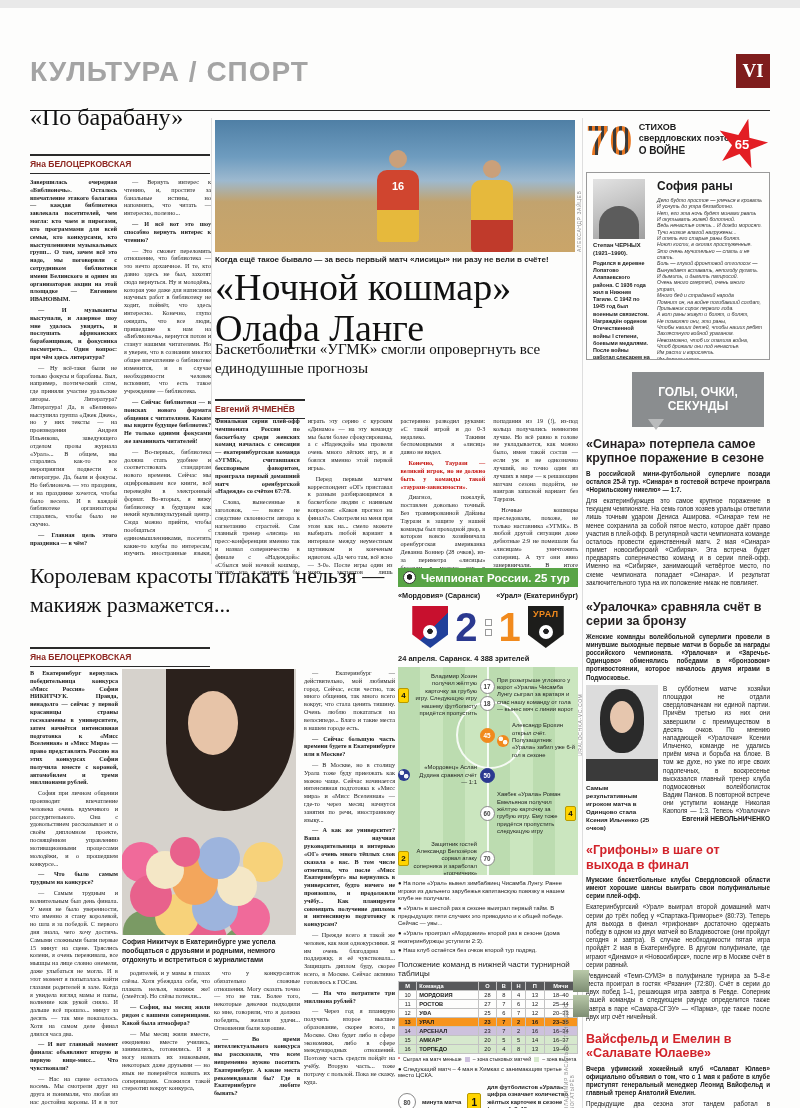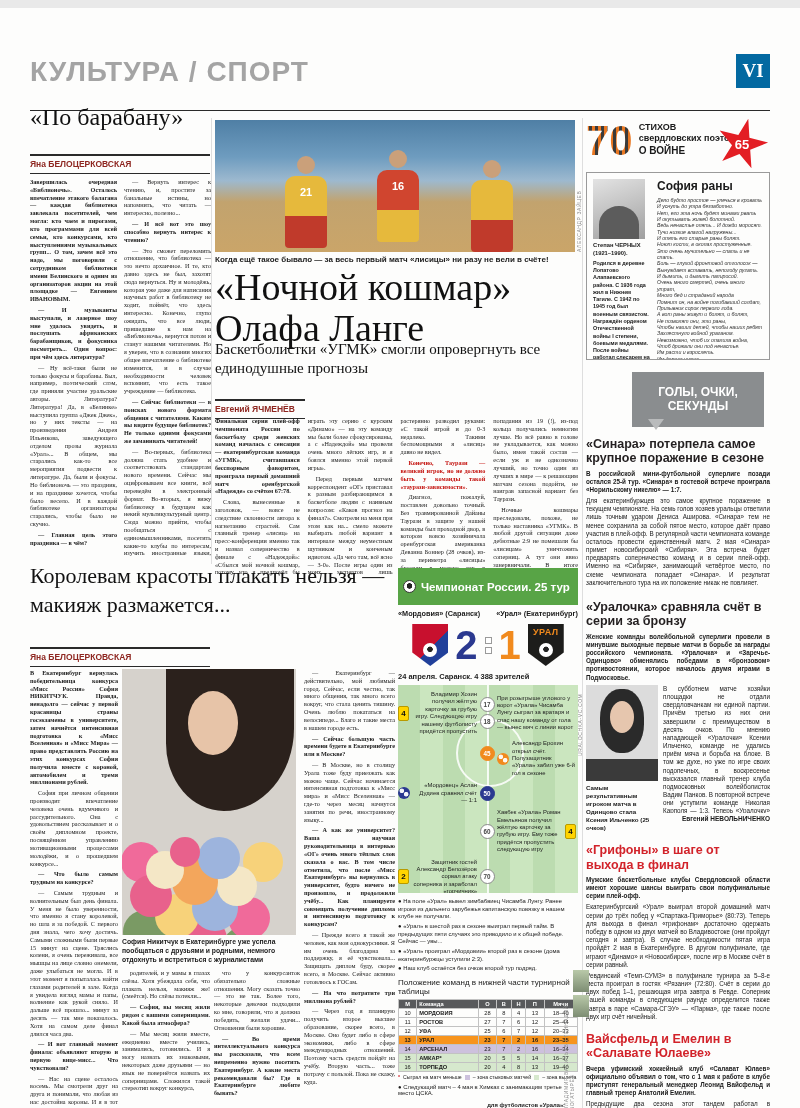--- a/index.html
+++ b/index.html
@@ -8,21 +8,21 @@
           font-family:"Liberation Serif","DejaVu Serif",serif; color:#1a1a1a; overflow:hidden; }
   .abs { position:absolute; }
 
   
   .hdr { left:30px; top:34px; width:740px; height:66px; display:flex; }
   .hdr-title { font-family:"Liberation Sans",sans-serif; font-weight:bold; font-size:28px;
                color:#a4a4a4; letter-spacing:1px; margin-top:14px; white-space:nowrap; }
   .hdr-editor { margin-left:20px; margin-top:14px; font-size:9px; line-height:1.55; }
   .hdr-editor b { font-weight:bold; }
   .hdr-right { margin-left:auto; display:flex; gap:9px; }
-  .roman { width:34px; height:34px; background:#0369a1; color:#fff; font-weight:bold; font-size:19px;
+  .roman { width:34px; height:34px; background:#7f1d1d; color:#fff; font-weight:bold; font-size:19px;
            display:flex; align-items:center; justify-content:center; margin-top:12px; }
   .paper-block { margin-top:12px; }
   .paper-name { font-weight:bold; font-size:13px; letter-spacing:.5px; }
   .paper-site { font-size:9px; margin-top:2px; }
   .paper-date { font-weight:bold; font-size:8px; margin-top:2px; }
   .hrule { left:30px; top:102px; width:740px; height:1px; background:#2a2a2a; }
   .vline { width:1px; background:#dedede; }
 
   
   .byline { border-top:2px solid #2a2a2a; border-bottom:1px solid #2a2a2a; padding:3px 0 4px;
@@ -71,21 +71,21 @@
       36px 118px 0 8px #f3a65c, 78px 10px 0 5px #f7d27a, -44px 10px 0 5px #f06a9a; }
   .bt-caption { left:122px; top:930px; width:174px; font-family:"Liberation Sans",sans-serif;
                 font-weight:bold; font-size:6.8px; line-height:1.3; }
   .bt-colB { left:122px; top:961px; width:88px; height:144px; }
   .bt-colC { left:214px; top:961px; width:86px; height:144px; }
   .bt-colD { left:304px; top:661px; width:91px; height:444px; }
 
   
   .fb { left:398px; top:560px; width:180px; height:548px; font-family:"Liberation Sans",sans-serif; }
   .fb-head { background:#58a446; color:#fff; font-weight:bold; font-size:11.5px; display:flex;
-             align-items:center; gap:5px; padding:12px 5px; }
+             align-items:center; gap:5px; padding:3px 5px; }
   .fbball { width:13px; height:13px; border-radius:50%; background:#fff; flex:0 0 auto;
             background-image:radial-gradient(circle at 50% 45%, #222 2.5px, transparent 3px); border:1px solid #333; }
   .fb-teams { display:flex; justify-content:space-between; font-weight:bold; font-size:7.3px; margin:4px 0 2px; }
   .fb-score { display:flex; align-items:center; justify-content:center; gap:7px; height:50px; }
   .logo-mord { width:36px; height:42px; clip-path:polygon(0 0,100% 0,100% 68%,50% 100%,0 68%);
                background:linear-gradient(135deg,#c8102e 0 55%,#21409a 55% 100%); position:relative; }
   .logo-mord::after, .logo-ural::after { content:""; position:absolute; left:50%; top:46%; width:14px; height:14px;
                margin-left:-7px; border-radius:50%; background:#fff;
                background-image:radial-gradient(circle at 50% 45%, #222 2.5px, transparent 3px); }
   .logo-ural { width:36px; height:42px; clip-path:polygon(0 0,100% 0,100% 68%,50% 100%,0 68%);
@@ -210,26 +210,20 @@
       <div class="para a">— Ну всё-таки были не только фокусы и барабаны. Был, например, поэтический слэм, где приняли участие уральские авторы. Литература? Литература! Да, в «Белинке» выступила группа «Джек Джек», но у них тексты — на произведения Андрея Ильенкова, заведующего отделом прозы журнала «Урал»... В общем, мы старались как-то все мероприятия подвести к литературе. Да, были и фокусы. Но библионочь — это праздник, и на празднике хочется, чтобы было весело. И в каждой библиотеке организаторы старались, чтобы было не скучно.</div>
       <div class="para q">— Главная цель этого праздника — в чём?</div>
       <div class="para a">— Вернуть интерес к чтению, и, простите за банальные истины, но напомнить, что читать — интересно, полезно...</div>
       <div class="para q">— И всё вот это шоу способно вернуть интерес к чтению?</div>
       <div class="para a">— Это сможет переломить отношение, что библиотека — это нечто архаичное. И те, кто давно здесь не был, захотят сюда вернуться. Ну и молодёжь, которая уже даже для написания научных работ в библиотеку не ходит, поймёт, что здесь интересно. Конечно, глупо ожидать, что все люди, пришедшие к нам на «Библионочь», вернутся потом и станут нашими читателями. Но я уверен, что в сознании многих общее впечатление о библиотеке изменится, и в случае необходимости человек вспомнит, что есть такое учреждение — библиотека.</div>
       <div class="para q">— Сейчас библиотеки — в поисках нового формата общения с читателями. Каким вы видите будущее библиотек? Не только одними фокусами же заманивать читателей!</div>
       <div class="para a">— Во-первых, библиотека должна стать удобнее и соответствовать стандартам нового времени. Сейчас мы оцифровываем все книги, всё переведём в электронный формат. Во-вторых, я вижу библиотеку в будущем как некий мультикультурный центр. Сюда можно прийти, чтобы пообщаться с единомышленниками, посетить какие-то клубы по интересам, изучить иностранные языки, обсудить книги. Здесь должны проходить выставки, различные творческие мероприятия...</div>
     </div>
 
   <div class="bb-photo">
-    <div class="pl" style="left:64px">
-        <div class="head"></div>
-        <div class="torso">
-          <span class="num">21</span>
-        </div>
-      </div>
     <div class="pl alt" style="left:156px;bottom:10px">
         <div class="head"></div>
         <div class="torso">
           <span class="num">16</span>
         </div>
       </div>
     <div class="pl" style="left:250px;bottom:0">
         <div class="head"></div>
         <div class="torso">
           <span class="num"></span>

